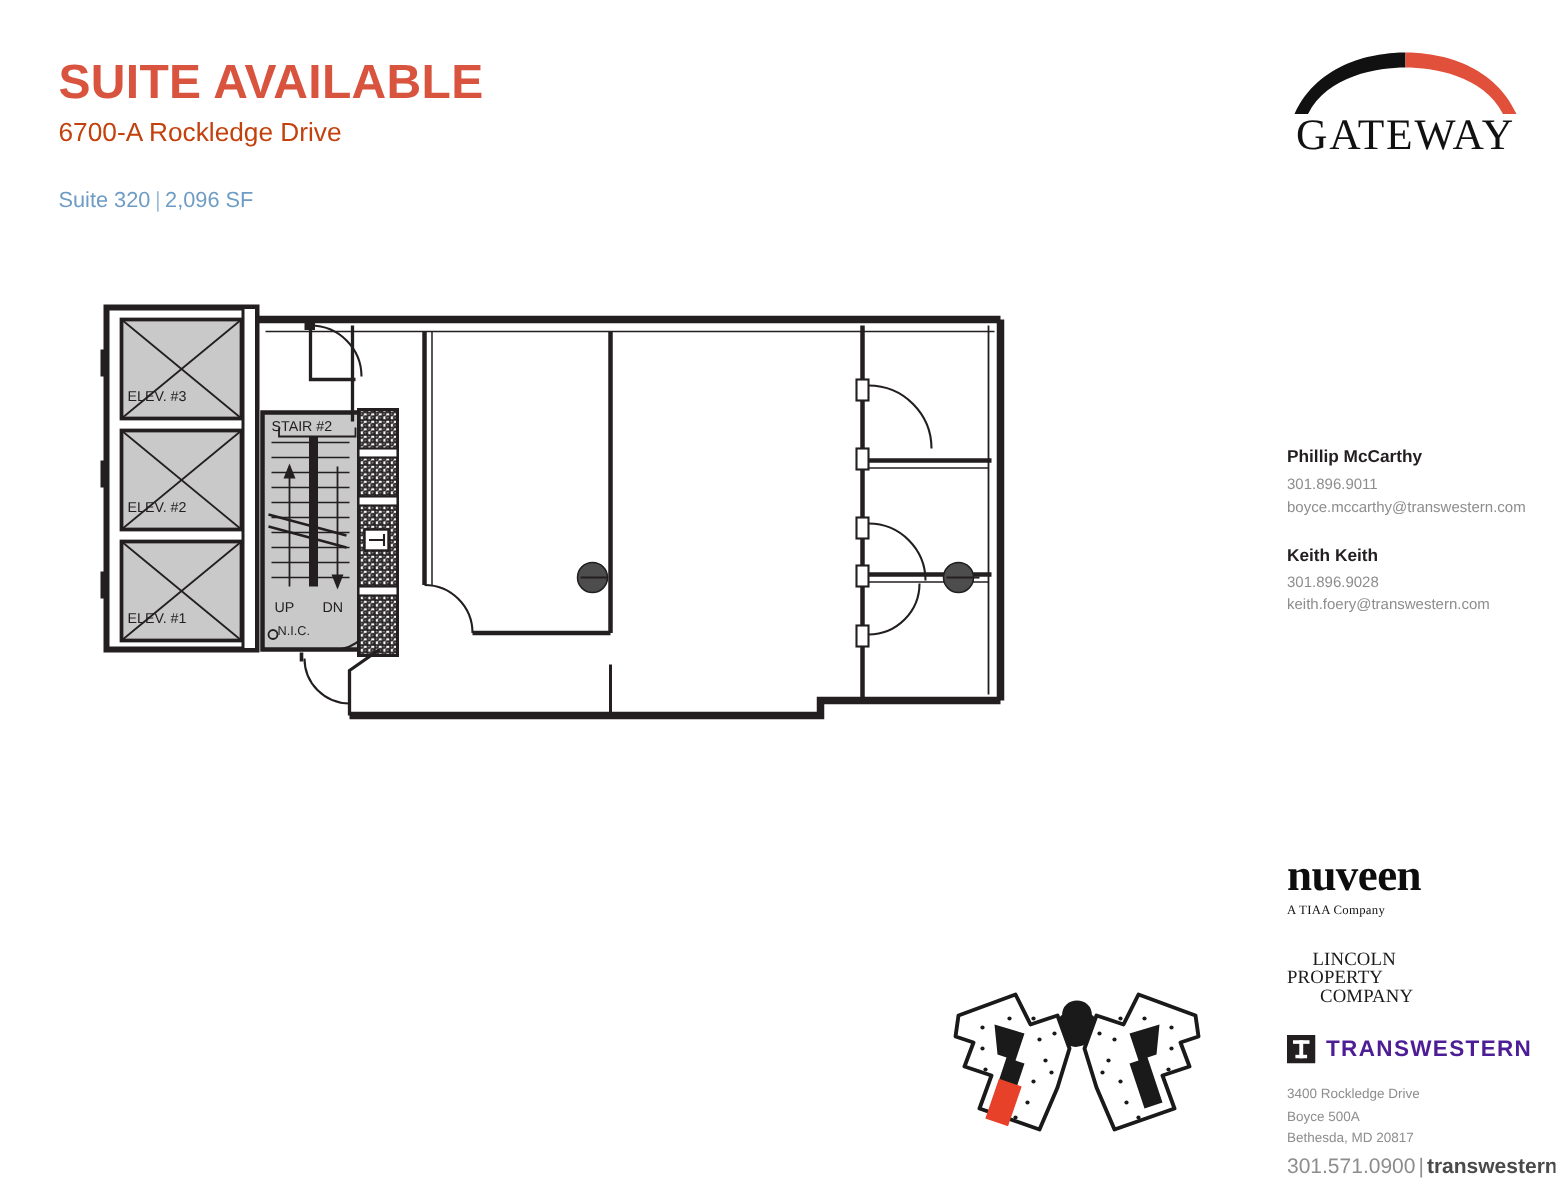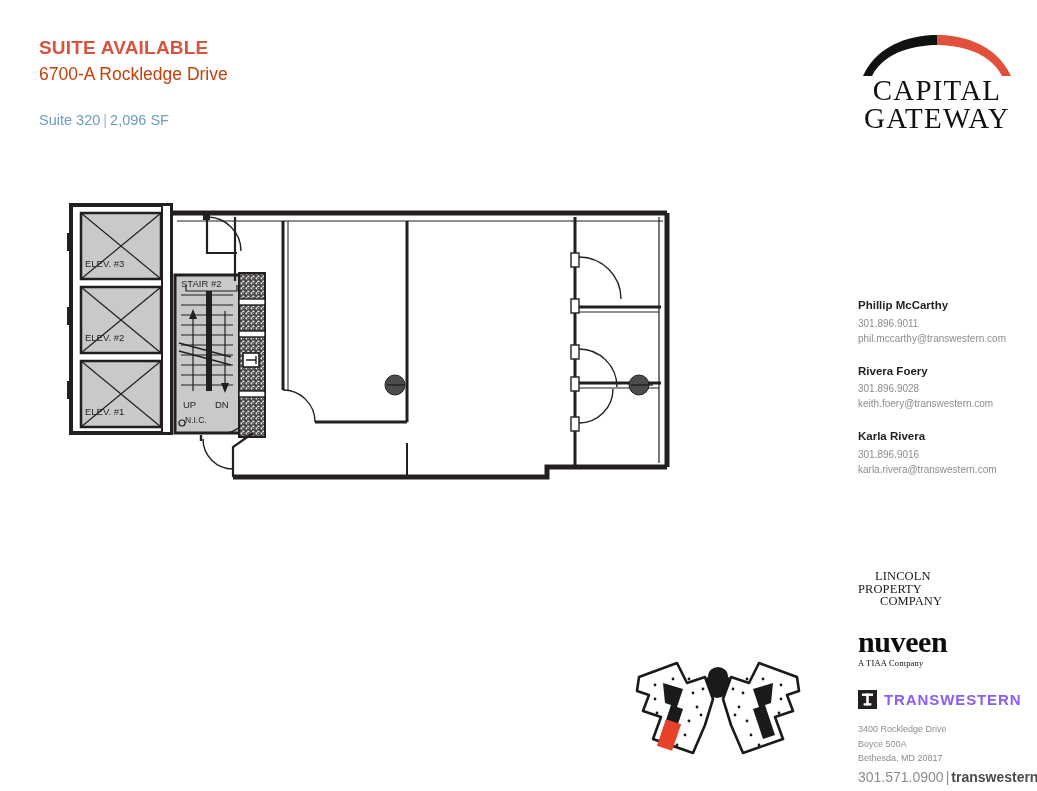--- a/index.html
+++ b/index.html
@@ -16,21 +16,21 @@
   }
 
   
   #header-block {
     position: absolute;
     left: 39px;
     top: 38px;
     width: 420px;
   }
   #suite-available-title {
-    font-size: 19px;
+    font-size: 32px;
     font-weight: bold;
     letter-spacing: 0.2px;
     color: #d9543f;
     line-height: 1.05;
     margin: 0 0 6px 0;
     white-space: nowrap;
   }
   #property-address {
     font-size: 17.5px;
     font-weight: 400;
@@ -156,21 +156,21 @@
   #transwestern-logo {
     display: flex;
     align-items: center;
     gap: 7px;
     margin-bottom: 13px;
   }
   #transwestern-wordmark {
     font-size: 15px;
     font-weight: bold;
     letter-spacing: 0.9px;
-    color: #8b5cf6;
+    color: #4c1d95;
   }
 
   #office-address { width: 175px; }
   .addr-line {
     font-size: 9px;
     color: #8d8d8d;
     line-height: 1.62;
   }
   #addr-contact-line { font-size: 14px; color: #8d8d8d; line-height: 1.62; }
   #addr-website {
@@ -188,21 +188,20 @@
   <div id="suite-meta">
     <span>Suite 320</span><span class="divider">|</span><span>2,096 SF</span>
   </div>
 </div>
 
 <div id="capital-gateway-logo">
   <svg id="cg-arch" width="160" height="44" viewBox="0 0 160 44">
     <path d="M6 43 C 22 8, 60 2, 80 2 L 80 12 C 62 12, 28 17, 15 43 Z" fill="#111111"></path>
     <path d="M154 43 C 138 8, 100 2, 80 2 L 80 12 C 98 12, 132 17, 145 43 Z" fill="#e0503a"></path>
   </svg>
-  <div class="cg-word" id="cg-capital">CAPITAL</div>
   <div class="cg-word" id="cg-gateway">GATEWAY</div>
 </div>
 
 <div id="floorplan-area">
   <svg width="640" height="310" viewBox="0 0 640 310">
     <g fill="none" stroke="#231f20" stroke-width="1">
 
       <g>
 
         <rect x="16" y="10" width="100" height="228" fill="#ffffff" stroke="#231f20" stroke-width="4"></rect>
@@ -406,45 +405,40 @@
           <circle cx="142" cy="90" r="1.4"></circle>
       </g>
     </g>
   </svg>
 </div>
 
 <div id="contact-rail">
   <div class="contact-card">
     <div class="contact-name">Phillip McCarthy</div>
     <div class="contact-phone">301.896.9011</div>
-    <div class="contact-email">phil.mccarthy@transwestern.com</div>
+    <div class="contact-email">boyce.mccarthy@transwestern.com</div>
   </div>
   <div class="contact-card">
-    <div class="contact-name">Rivera Foery</div>
+    <div class="contact-name">Keith Keith</div>
     <div class="contact-phone">301.896.9028</div>
     <div class="contact-email">keith.foery@transwestern.com</div>
   </div>
-  <div class="contact-card">
-    <div class="contact-name">Karla Rivera</div>
-    <div class="contact-phone">301.896.9016</div>
-    <div class="contact-email">karla.rivera@transwestern.com</div>
-  </div>
 </div>
 
 <div id="partner-logos">
+
+  <div id="nuveen-logo">
+    <div id="nuveen-word">nuveen</div>
+    <div id="nuveen-tagline">A TIAA Company</div>
+  </div>
 
   <div id="lincoln-property-logo">
     <span class="lpc-line" id="lpc-l1">LINCOLN</span>
     <span class="lpc-line" id="lpc-l2">PROPERTY</span>
     <span class="lpc-line" id="lpc-l3">COMPANY</span>
-  </div>
-
-  <div id="nuveen-logo">
-    <div id="nuveen-word">nuveen</div>
-    <div id="nuveen-tagline">A TIAA Company</div>
   </div>
 
   <div id="transwestern-logo">
     <svg width="19" height="19" viewBox="0 0 19 19">
       <rect x="0" y="0" width="19" height="19" fill="#231f20"></rect>
       <rect x="4" y="3.5" width="11" height="2.4" fill="#ffffff"></rect>
       <rect x="8.2" y="3.5" width="2.6" height="12" fill="#ffffff"></rect>
       <rect x="5.6" y="13.2" width="7.8" height="2.3" fill="#ffffff"></rect>
     </svg>
     <span id="transwestern-wordmark">TRANSWESTERN</span>

